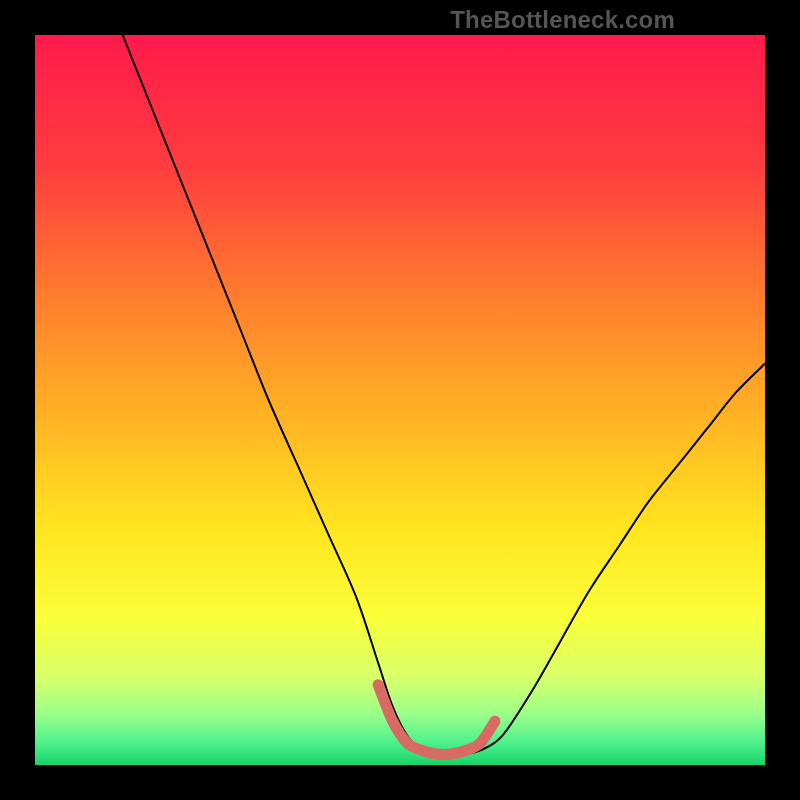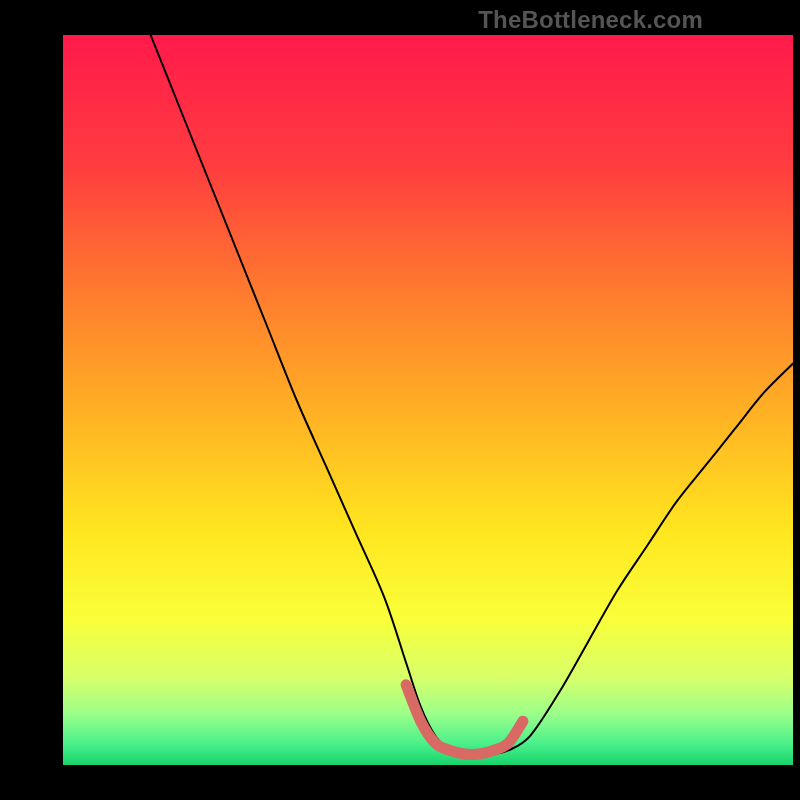--- a/index.html
+++ b/index.html
@@ -9,21 +9,20 @@
     height: 800px;
     background: #000;
     font-family: Arial, Helvetica, sans-serif;
     overflow: hidden;
   }
   .frame {
     position: relative;
     width: 689px;
     height: 800px;
     background: #000;
-    margin-left: 28px;
   }
   .watermark {
     position: absolute;
     top: 6px;
     right: 14px;
     color: #555;
     font-size: 24px;
     font-weight: 600;
     letter-spacing: 0.2px;
     user-select: none;

